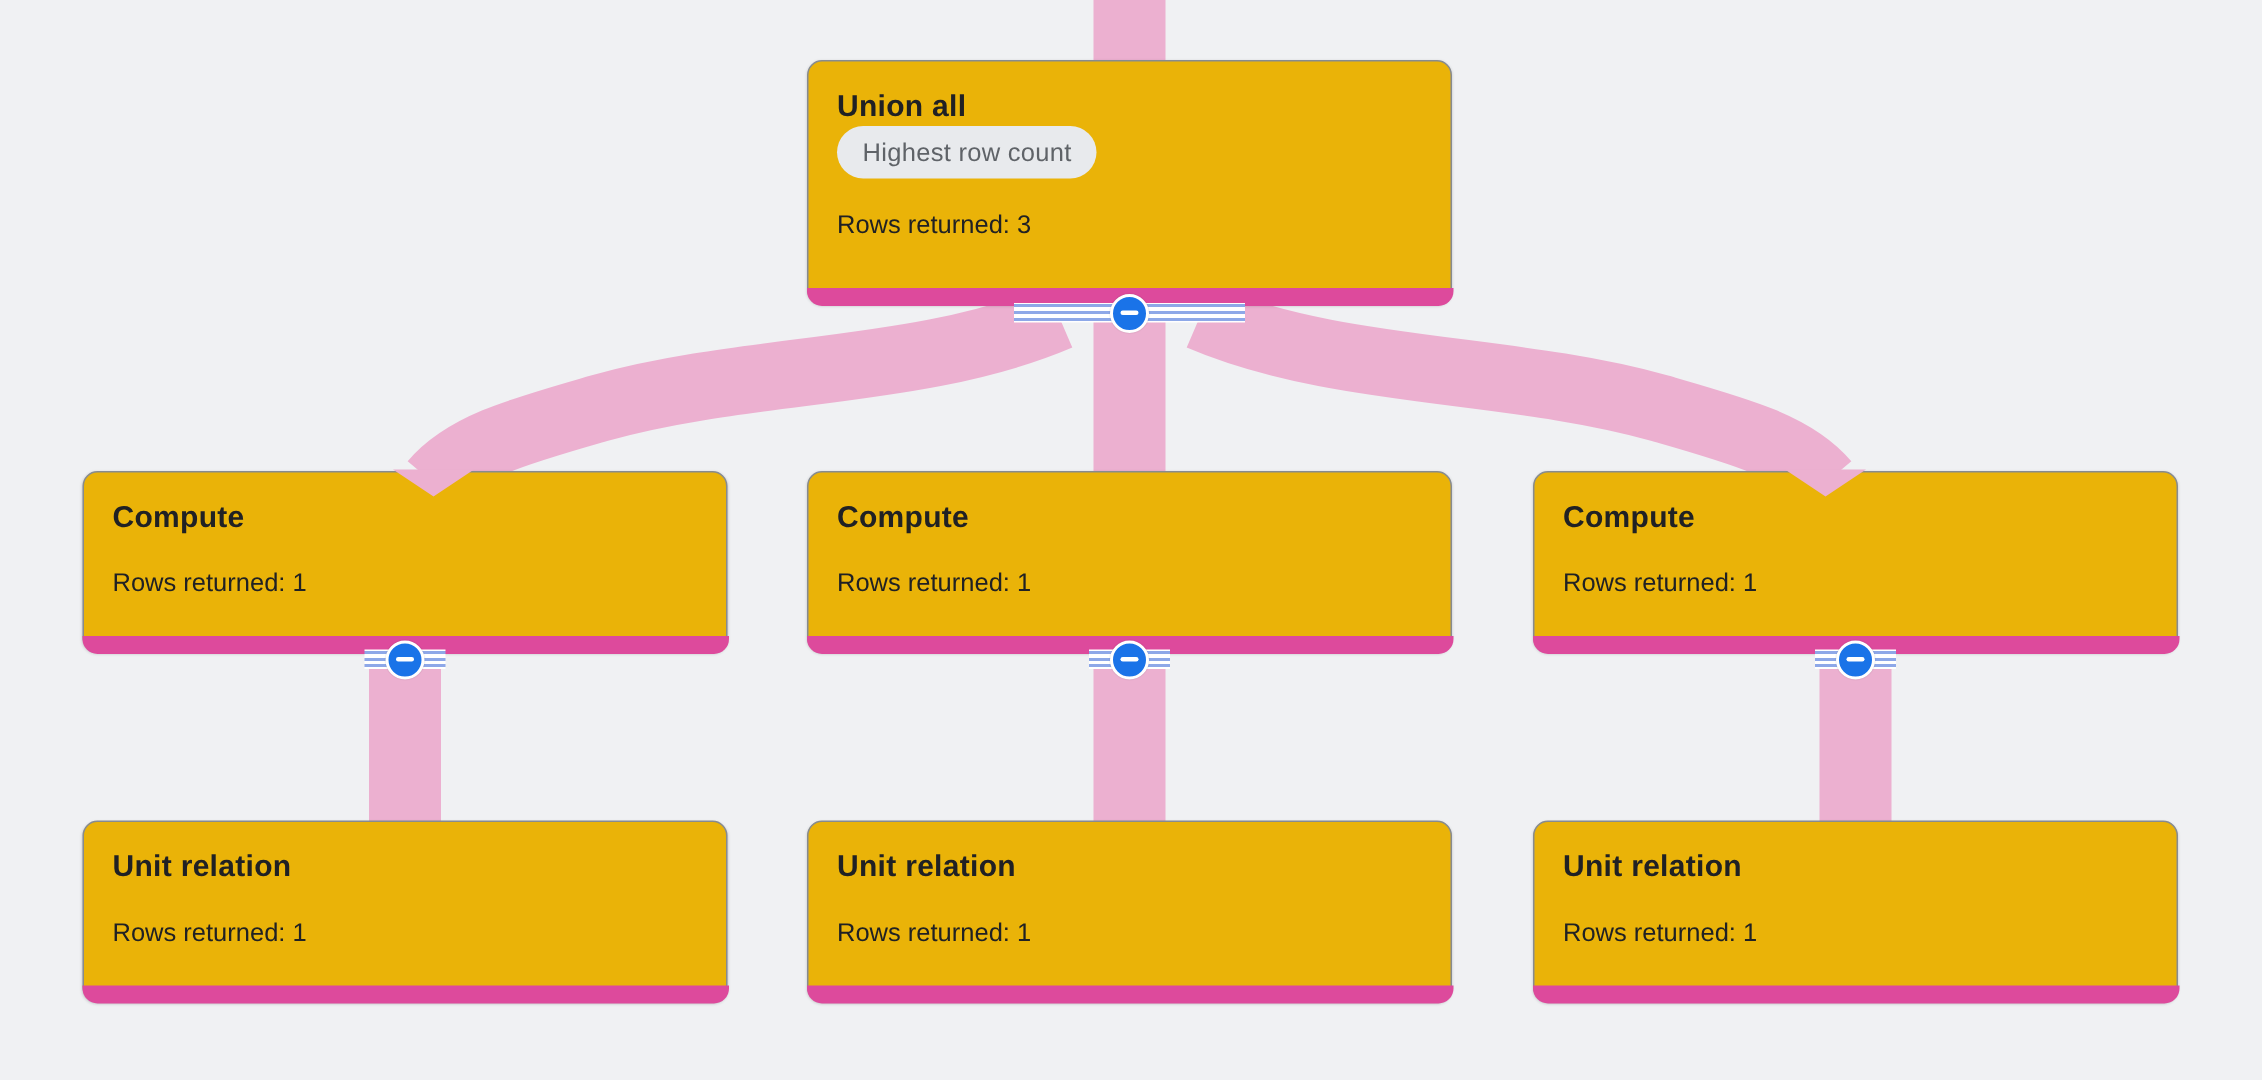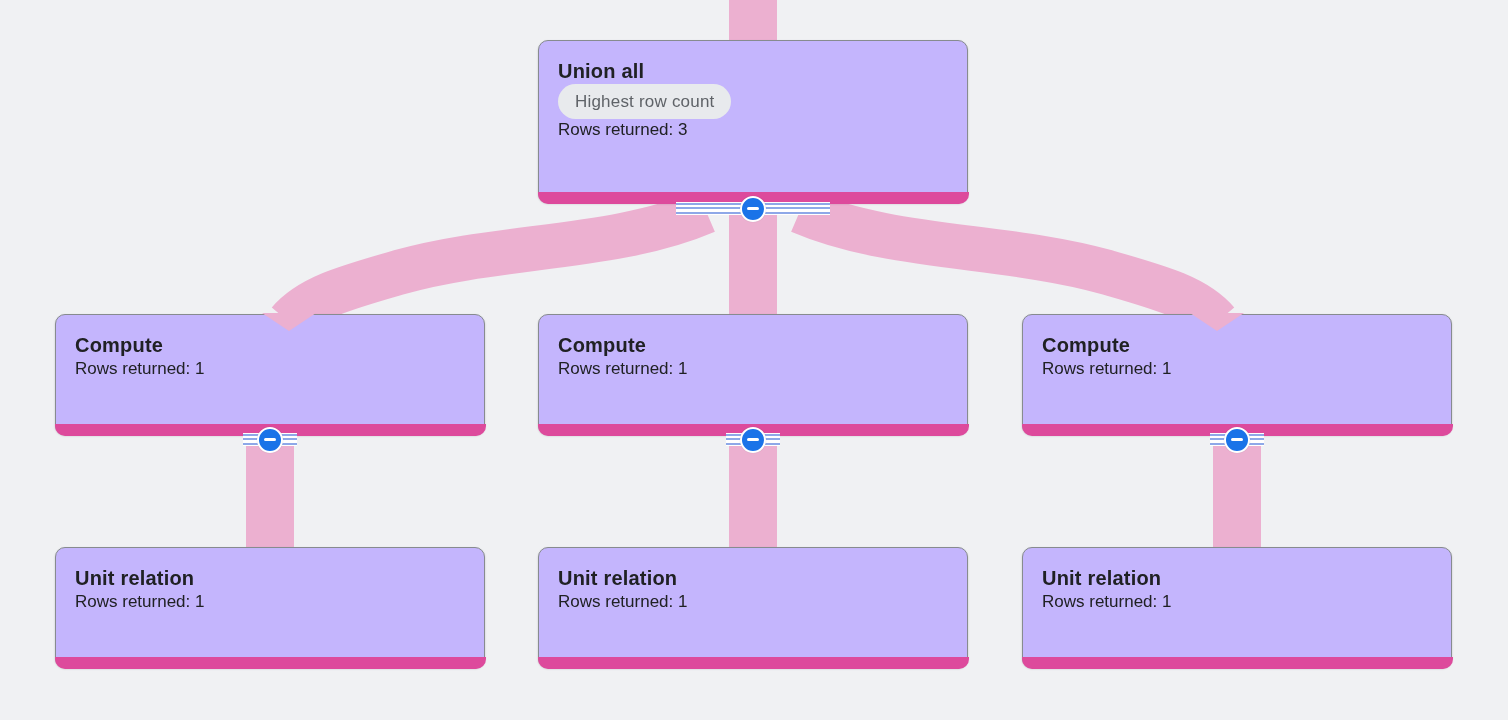--- a/index.html
+++ b/index.html
@@ -17,34 +17,34 @@
   html,body{width:1508px;height:720px;overflow:hidden;}
   body{background:var(--bg);font-family:"Liberation Sans",sans-serif;color:var(--text);}
   .canvas{position:relative;width:1508px;height:720px;background:var(--bg);}
   svg.layer{position:absolute;left:0;top:0;pointer-events:none;}
   #edges{z-index:0;}
   #tips{z-index:2;}
 
   .node{
     position:absolute;
     width:430px;
-    background:#c4b5fd;
+    background:#eab308;
     border:1.5px solid var(--border);
     border-radius:10px;
     box-shadow:0 1px 2px rgba(60,64,67,.28);
     padding:17px 19px;
     z-index:1;
   }
   .node .bar{
     position:absolute;left:-1.5px;right:-1.5px;bottom:-1.5px;
     height:12px;background:var(--bar);
     border-radius:0 0 10px 10px;
   }
   .node-title{font-size:20px;font-weight:600;letter-spacing:.2px;color:var(--text);line-height:26px;}
-  .node-rows{font-size:17px;font-weight:400;color:var(--text);line-height:22px;margin-top:0;}
+  .node-rows{font-size:17px;font-weight:400;color:var(--text);line-height:22px;margin-top:20px;}
   .badge{
     display:inline-block;
     background:var(--badge-bg);color:var(--badge-text);
     font-size:17px;line-height:35px;padding:0 17px;
     border-radius:18px;letter-spacing:.2px;
   }
   .n-union{left:538px;top:40px;height:163px;}
   .n-c1{left:55px;top:314px;height:121px;}
   .n-c2{left:538px;top:314px;height:121px;}
   .n-c3{left:1022px;top:314px;height:121px;}

